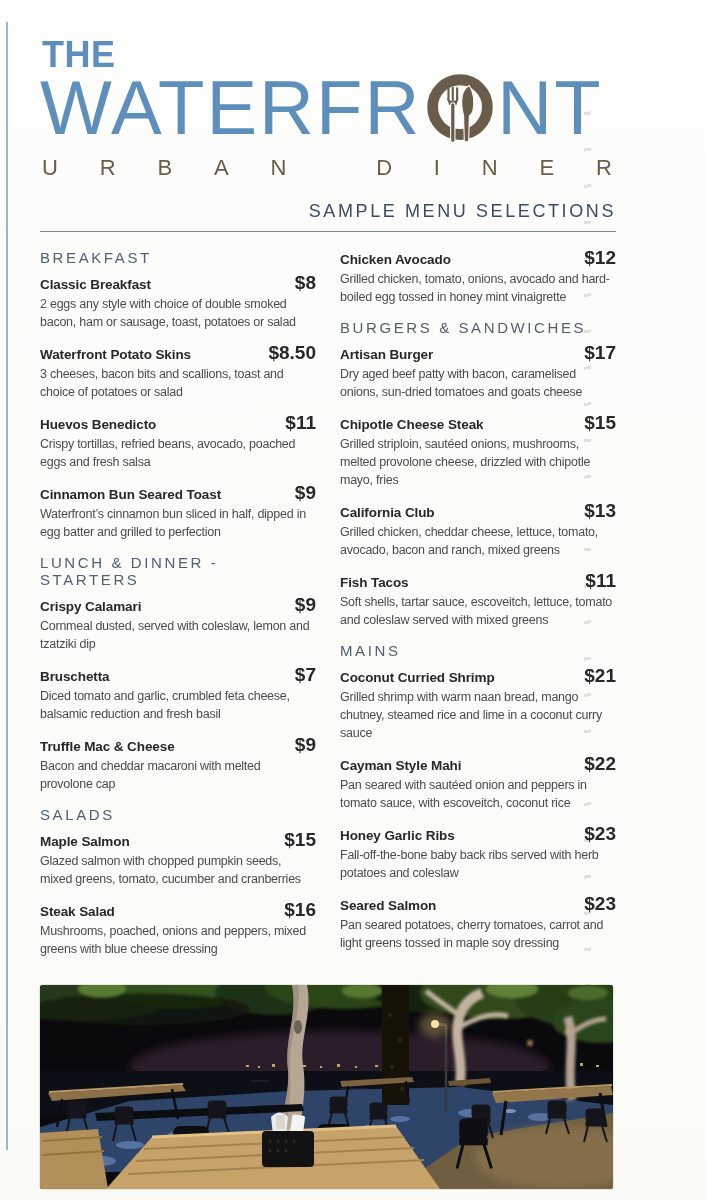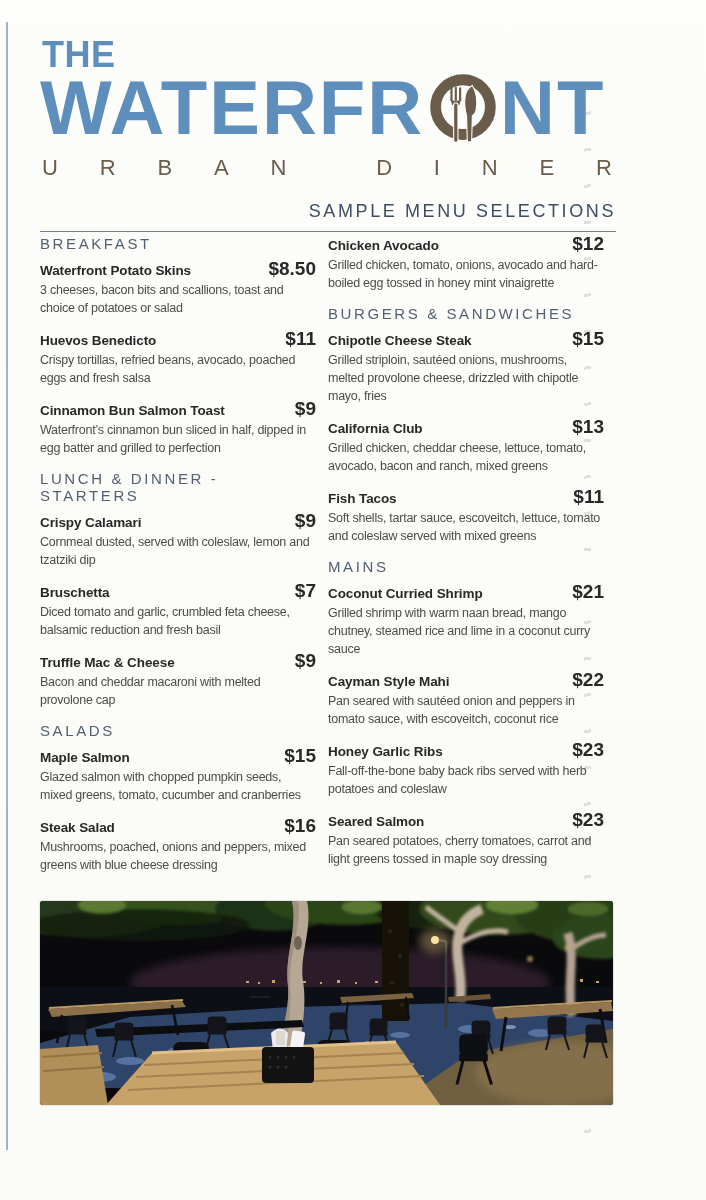--- a/index.html
+++ b/index.html
@@ -16,31 +16,31 @@
     background:#8aa0bc;opacity:.8;}
   .binding{position:absolute;right:10px;top:86px;bottom:40px;width:7px;opacity:.45;
     background:repeating-linear-gradient(172deg,transparent 0 26px,#bdbdbd 26px 29px,transparent 29px 36px);}
 
   .content{position:absolute;left:40px;top:38px;width:576px;}
 
   
   .brand{width:576px;}
   .brand-the{font-size:36px;font-weight:bold;line-height:.95;letter-spacing:.5px;margin-left:2px;}
   .brand-word{display:flex;align-items:center;justify-content:flex-start;line-height:1;margin-top:-2px;}
-  .bw-seg{font-size:76px;font-weight:bold;letter-spacing:2px;line-height:.92;text-align:center;}
+  .bw-seg{font-size:76px;font-weight:normal;letter-spacing:2px;line-height:.92;text-align:center;}
   .bw-icon{width:72px;height:72px;margin:4px 1px 0 3px;flex:0 0 auto;}
   .brand-sub{display:flex;justify-content:space-between;width:570px;margin:9px 0 0 2px;
     font-size:22px;font-weight:400;}
   .brand-sub span{display:block;}
 
   .menu-title{margin-top:20px;text-align:right;font-size:18px;letter-spacing:2.6px;color:#3c4d62;}
   .rule{margin-top:9px;border-top:1.5px solid #73849a;height:0;}
 
   
-  .columns{display:flex;gap:12px;margin-top:1px;}
+  .columns{display:flex;gap:24px;margin-top:15px;}
   .col{width:276px;flex:0 0 auto;}
   .section-header{font-size:15px;letter-spacing:2.6px;color:#53606f;margin:13px 0 6px 0;}
   .col > .section-header:first-child{margin-top:2px;}
   .item{margin-bottom:11px;}
   .item-head{display:flex;justify-content:space-between;align-items:baseline;text-align:center;}
   .item-name{font-size:13.5px;font-weight:bold;color:#282828;letter-spacing:-.1px;}
   .item-price{font-size:19px;font-weight:bold;color:#282828;}
   .item-desc{font-size:12.5px;line-height:18px;color:#4c4c4c;letter-spacing:-.25px;margin-top:1px;}
 
   
@@ -90,35 +90,42 @@
     </div>
 
     <div class="menu-title">SAMPLE MENU SELECTIONS</div>
     <div class="rule"></div>
 
     <div class="columns">
       <div class="col">
           <div class="section-header">BREAKFAST</div>
           <div class="item">
             <div class="item-head">
+              <span class="item-name">Classic Breakfast</span>
+              <span class="item-price">$8</span>
+            </div>
+            <div class="item-desc">2 eggs any style with choice of double smoked bacon, ham or sausage, toast, potatoes or salad</div>
+          </div>
+          <div class="item">
+            <div class="item-head">
               <span class="item-name">Waterfront Potato Skins</span>
               <span class="item-price">$8.50</span>
             </div>
             <div class="item-desc">3 cheeses, bacon bits and scallions, toast and choice of potatoes or salad</div>
           </div>
           <div class="item">
             <div class="item-head">
               <span class="item-name">Huevos Benedicto</span>
               <span class="item-price">$11</span>
             </div>
             <div class="item-desc">Crispy tortillas, refried beans, avocado, poached eggs and fresh salsa</div>
           </div>
           <div class="item">
             <div class="item-head">
-              <span class="item-name">Cinnamon Bun Salmon Toast</span>
+              <span class="item-name">Cinnamon Bun Seared Toast</span>
               <span class="item-price">$9</span>
             </div>
             <div class="item-desc">Waterfront’s cinnamon bun sliced in half, dipped in egg batter and grilled to perfection</div>
           </div>
           <div class="section-header">LUNCH &amp; DINNER - STARTERS</div>
           <div class="item">
             <div class="item-head">
               <span class="item-name">Crispy Calamari</span>
               <span class="item-price">$9</span>
             </div>
@@ -156,20 +163,27 @@
         </div>
       <div class="col">
           <div class="item">
             <div class="item-head">
               <span class="item-name">Chicken Avocado</span>
               <span class="item-price">$12</span>
             </div>
             <div class="item-desc">Grilled chicken, tomato, onions, avocado and hard-boiled egg tossed in honey mint vinaigrette</div>
           </div>
           <div class="section-header">BURGERS &amp; SANDWICHES</div>
+          <div class="item">
+            <div class="item-head">
+              <span class="item-name">Artisan Burger</span>
+              <span class="item-price">$17</span>
+            </div>
+            <div class="item-desc">Dry aged beef patty with bacon, caramelised onions, sun-dried tomatoes and goats cheese</div>
+          </div>
           <div class="item">
             <div class="item-head">
               <span class="item-name">Chipotle Cheese Steak</span>
               <span class="item-price">$15</span>
             </div>
             <div class="item-desc">Grilled striploin, sautéed onions, mushrooms, melted provolone cheese, drizzled with chipotle mayo, fries</div>
           </div>
           <div class="item">
             <div class="item-head">
               <span class="item-name">California Club</span>

